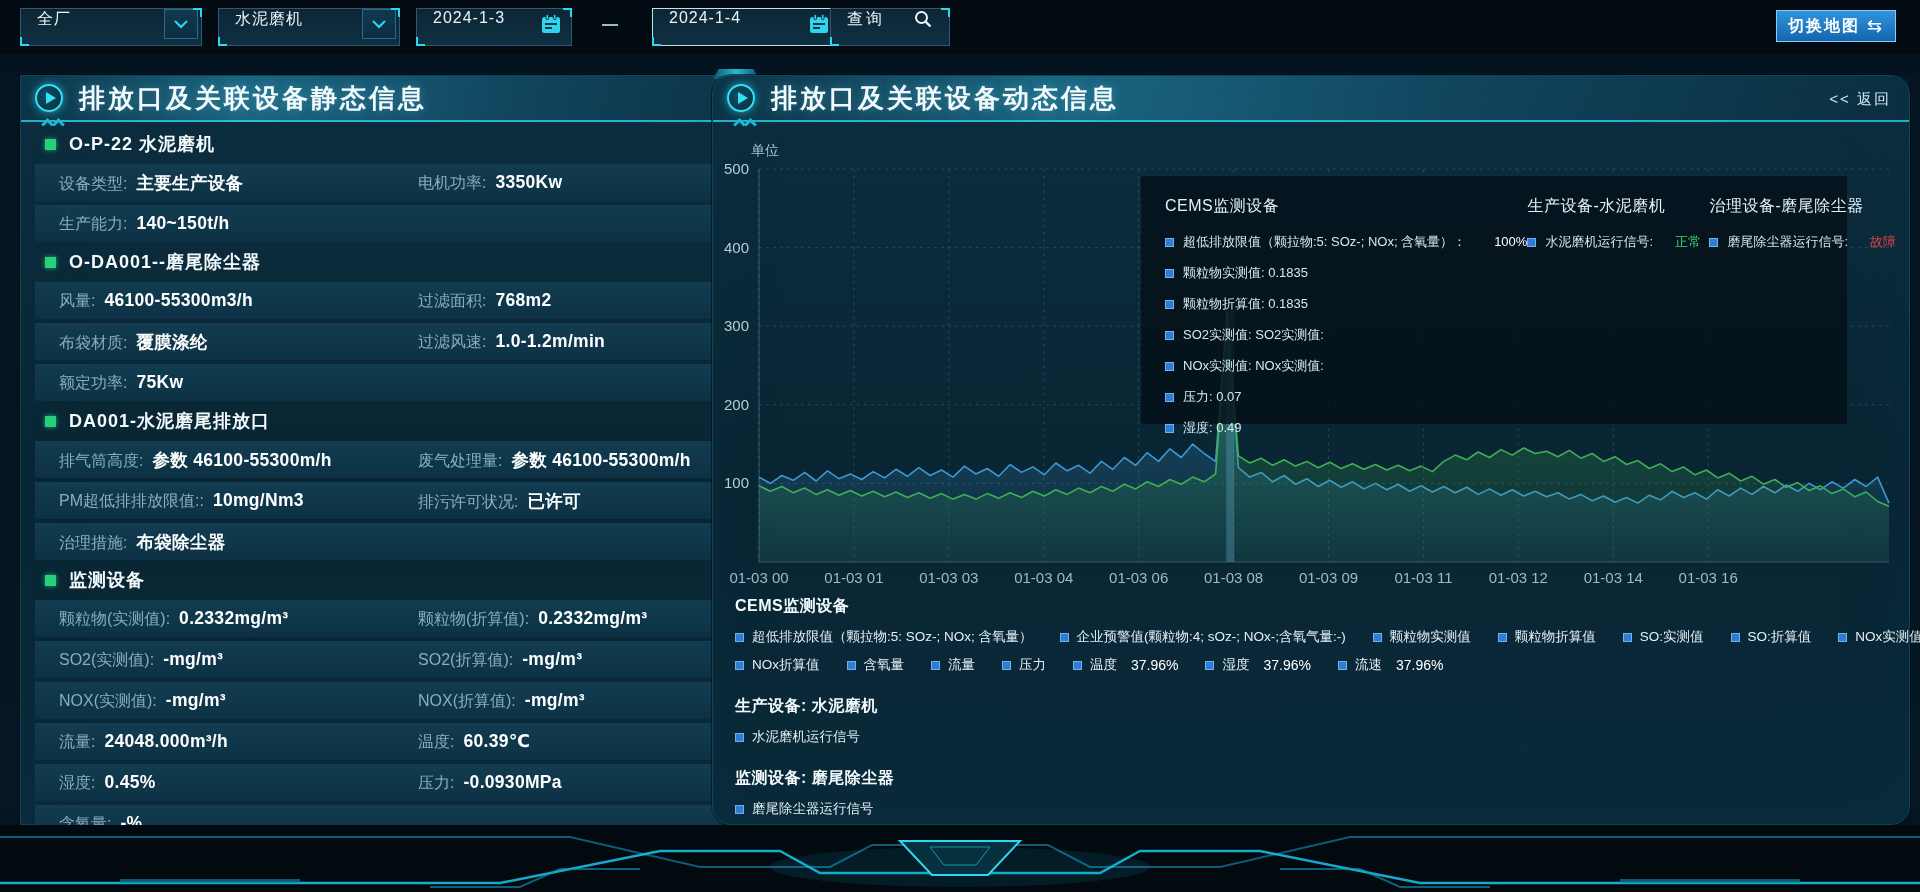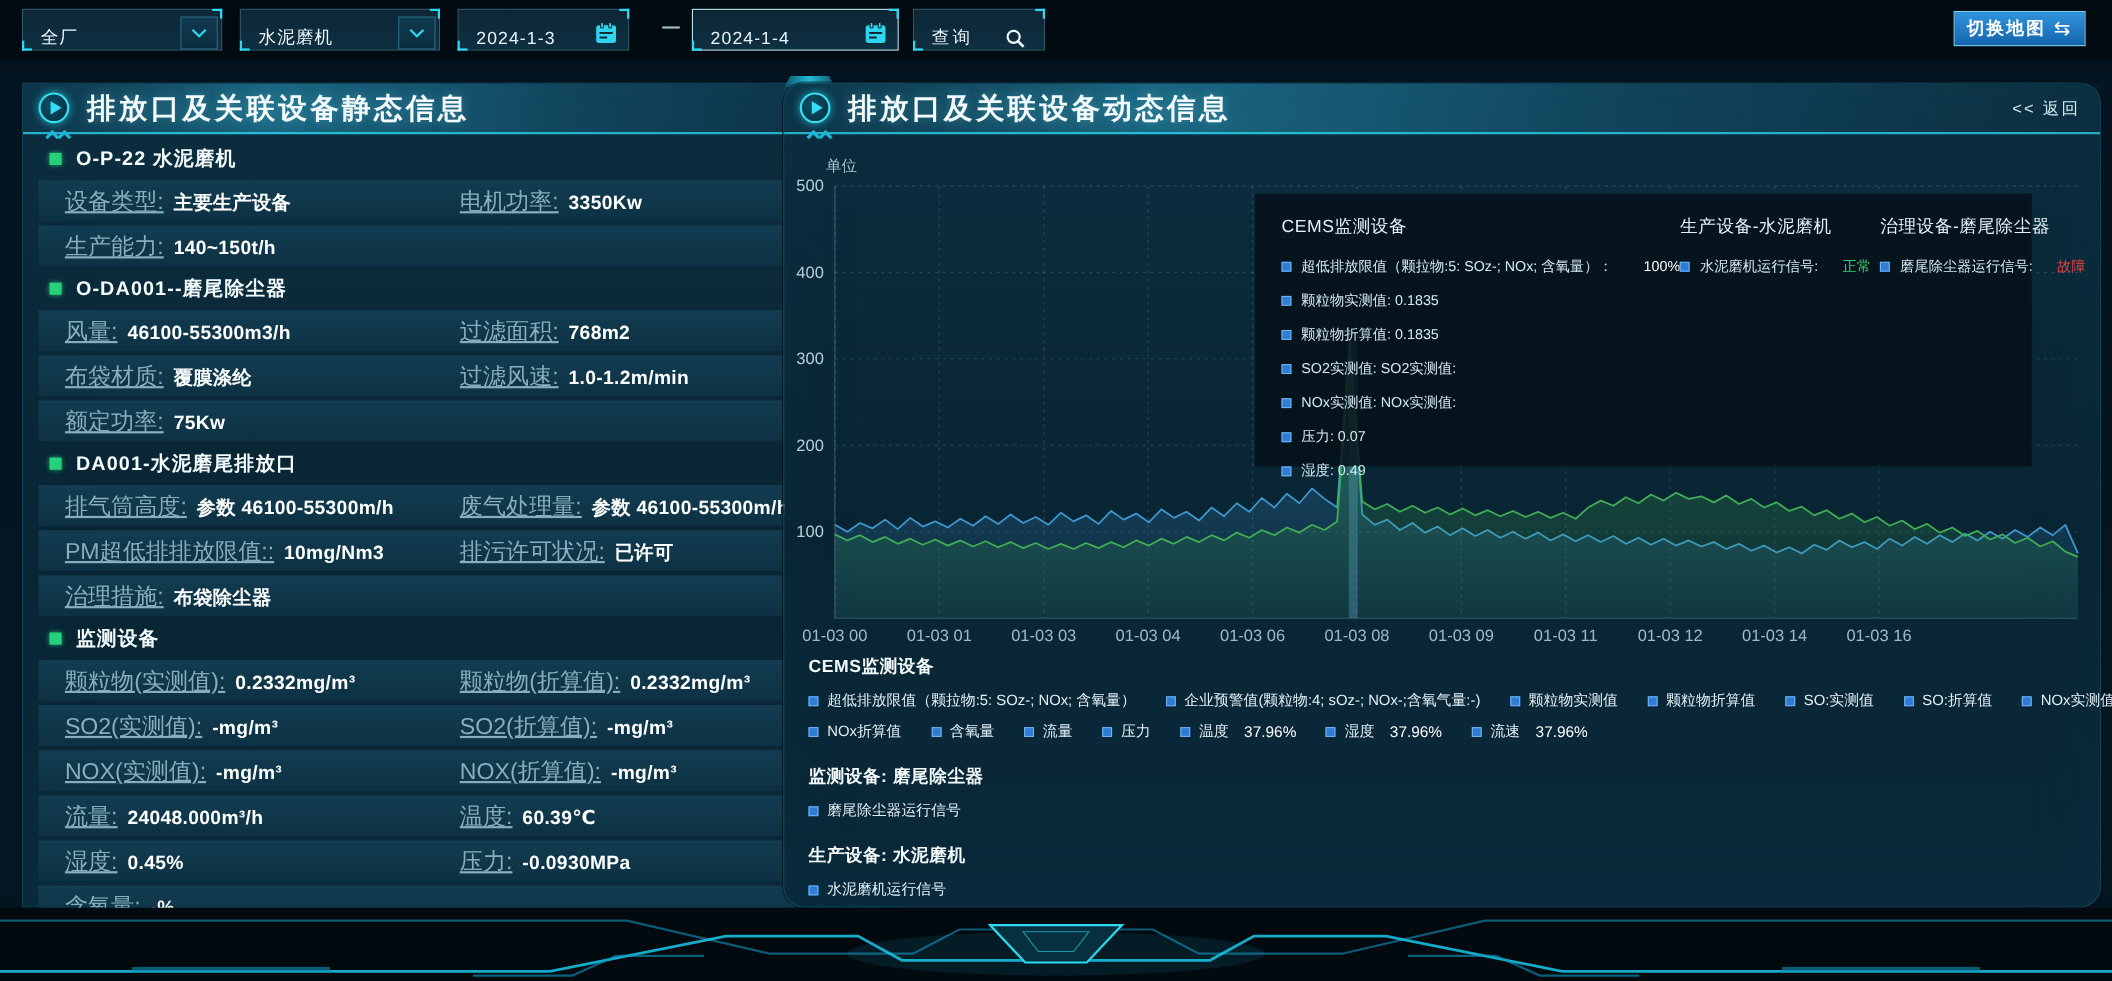--- a/index.html
+++ b/index.html
@@ -8,36 +8,36 @@
     font-family:"Liberation Sans","DejaVu Sans",sans-serif;
     background:linear-gradient(180deg,#020a10 0%,#041420 8%,#051723 90%,#02090f 100%);
     color:#e8f4f8; position:relative;
   }
 
   
   .topbar { position:absolute; top:0; left:0; width:1920px; height:54px; background:#020b11; }
   .ctrl-box {
     position:absolute; top:8px; height:38px;
     background:linear-gradient(180deg,#0d2635 0%,#0e3042 100%);
-    border:1px solid #33586d; display:flex; align-items:flex-end;
+    border:1px solid #33586d; display:flex; align-items:flex-start;
     font-size:16px; color:#eaf5f9; letter-spacing:1px;
   }
   .ctrl-box::before { content:""; position:absolute; top:-1px; right:-1px; width:7px; height:7px; border-top:2px solid #2bd9f2; border-right:2px solid #2bd9f2; }
   .ctrl-box::after  { content:""; position:absolute; bottom:-1px; left:-1px; width:7px; height:7px; border-bottom:2px solid #2bd9f2; border-left:2px solid #2bd9f2; }
   .ctrl-text { padding-left:16px; flex:1; }
   .chev-box {
     width:34px; height:30px; margin-right:3px; display:flex; align-items:center; justify-content:center;
     background:linear-gradient(180deg,#0f3a50,#0c2d40); border:1px solid #2a6d8a;
   }
   .cal-box { width:34px; height:30px; margin-right:3px; display:flex; align-items:center; justify-content:center; }
   .sel-factory { left:20px;  width:182px; }
   .sel-device  { left:218px; width:182px; }
   .date-from   { left:416px; width:156px; }
   .date-sep    { position:absolute; left:602px; top:24px; width:16px; height:2px; background:#9db9c6; }
-  .date-to     { left:629px; width:188px; border-color:#bfe2ef; }
+  .date-to     { left:652px; width:188px; border-color:#bfe2ef; }
   .btn-query   { left:830px; width:120px; cursor:pointer; }
   .btn-query .ctrl-text { letter-spacing:3px; }
   .query-icon { margin-right:16px; display:flex; }
   .btn-switch-map {
     position:absolute; right:24px; top:10px; width:120px; height:32px;
     background:linear-gradient(180deg,#2f94dd 0%,#1565ad 100%);
     border:1px solid #7fd0f5; display:flex; align-items:center; justify-content:center;
     font-size:16px; font-weight:700; color:#fff; letter-spacing:2px; cursor:pointer; gap:7px;
   }
   .switch-glyph { font-weight:400; font-size:18px; }
@@ -79,21 +79,21 @@
   
   .static-body { padding:6px 14px 0 14px; }
   .section-header { height:32px; display:flex; align-items:center; padding-left:10px; }
   .sq-green { width:11px; height:11px; background:#27d17c; box-shadow:0 0 5px rgba(39,209,124,.8); flex:0 0 auto; }
   .section-title { margin-left:13px; font-size:18px; font-weight:700; color:#f4fbfd; letter-spacing:1px; }
   .info-row {
     height:37px; margin:4px 0; display:flex; align-items:center; padding-left:24px;
     background:linear-gradient(180deg,#123c50 0%,#0d3144 100%);
   }
   .info-row .cell { width:48%; display:flex; align-items:baseline; }
-  .info-row .lbl { font-size:21px; color:#86aec0; margin-right:9px; white-space:nowrap;text-decoration:underline; }
+  .info-row .lbl { font-size:16px; color:#86aec0; margin-right:9px; white-space:nowrap; }
   .info-row .val { font-size:17.5px; font-weight:700; color:#fdffff; letter-spacing:.3px; white-space:nowrap; }
 
   
   .chart-wrap { position:absolute; left:8px; top:50px; width:1180px; height:470px; }
   .unit-label { position:absolute; left:30px; top:16px; font-size:14px; color:#a8c4cf; }
   .chart-svg { position:absolute; left:0; top:0; }
 
   
   .chart-tooltip {
     position:absolute; left:428px; top:100px; width:706px; height:248px;
@@ -516,34 +516,34 @@
           <span>湿度</span>
           <span class="legend-val">37.96%</span>
         </span>
         <span class="legend-item">
           <span class="sq-blue"></span>
           <span>流速</span>
           <span class="legend-val">37.96%</span>
         </span>
       </div>
     <div class="legend-block">
+      <div class="legend-title">生产设备: 水泥磨机</div>
+      <div class="legend-row">
+        <span class="legend-item">
+          <span class="sq-blue"></span>
+          <span>水泥磨机运行信号</span>
+        </span>
+      </div>
+    </div>
+    <div class="legend-block">
       <div class="legend-title">监测设备: 磨尾除尘器</div>
       <div class="legend-row">
         <span class="legend-item">
           <span class="sq-blue"></span>
           <span>磨尾除尘器运行信号</span>
-        </span>
-      </div>
-    </div>
-    <div class="legend-block">
-      <div class="legend-title">生产设备: 水泥磨机</div>
-      <div class="legend-row">
-        <span class="legend-item">
-          <span class="sq-blue"></span>
-          <span>水泥磨机运行信号</span>
         </span>
       </div>
     </div>
   </div>
 </div>
 
 <svg class="bottom-deco" viewBox="0 0 1920 67">
   <rect x="0" y="0" width="1920" height="67" fill="#02090f"></rect>
   <path d="M0 12 H570 L700 42 H830 L872 20 H1048 L1090 42 H1220 L1350 12 H1920" fill="none" stroke="#0d6583" stroke-width="2" opacity="0.9"></path>
   <path d="M0 58 H500 L660 26 H780 L820 48 H1100 L1140 26 H1260 L1420 58 H1920" fill="none" stroke="#19c8ea" stroke-width="2.5" opacity="0.85"></path>

